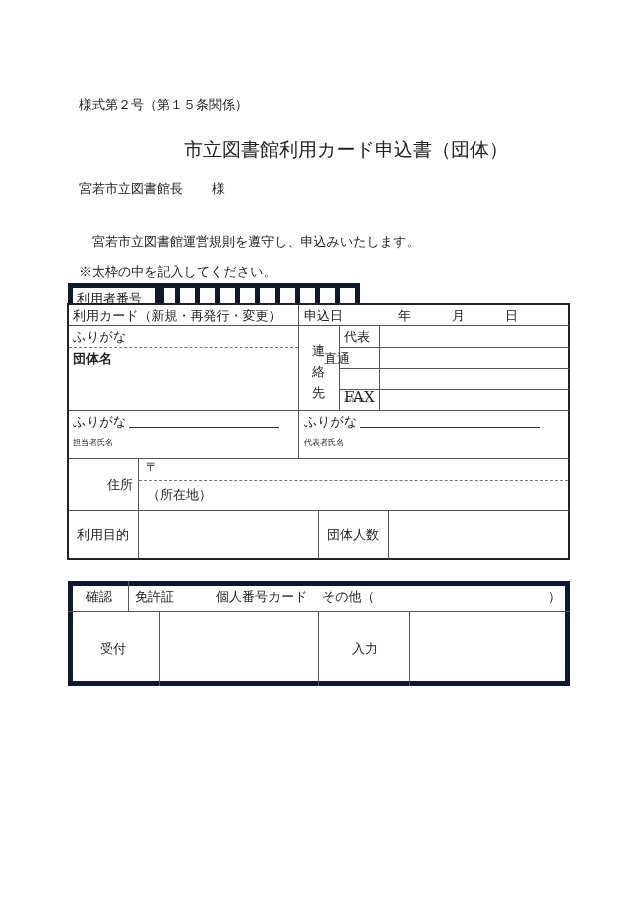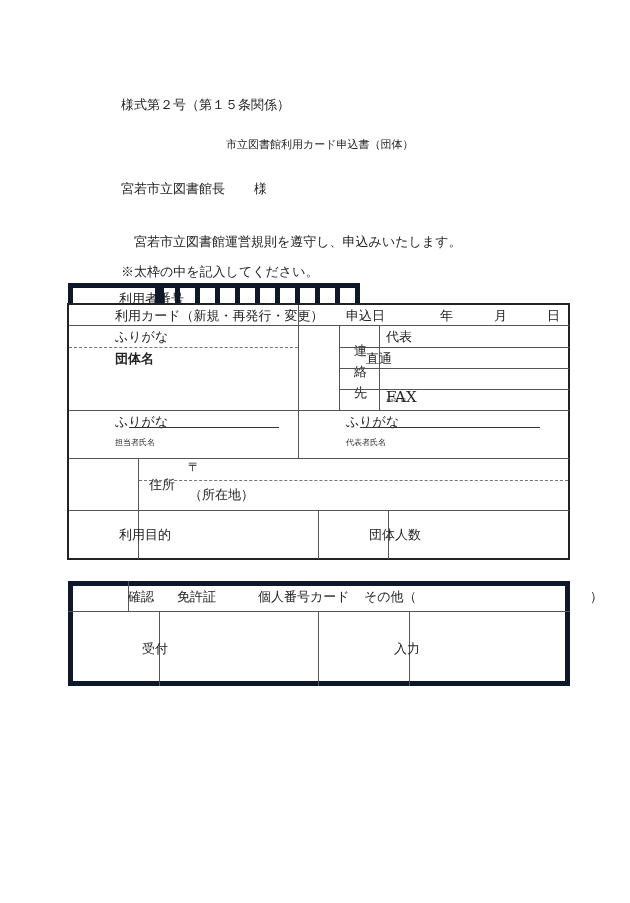--- a/index.html
+++ b/index.html
@@ -1,20 +1,20 @@
 <!DOCTYPE html>
 <html><head>
 <meta charset="utf-8">
 <style>
   html, body { margin:0; padding:0; background:#ffffff; }
   body { width:630px; height:903px; position:relative; overflow:hidden;
          font-family:"DejaVu Serif","Liberation Serif",serif; color:#222; }
-  .abs { position:absolute; white-space:nowrap;margin-left:42px; }
+  .abs { position:absolute; white-space:nowrap; }
   .t13 { font-size:13px; }
-  .t15 { font-size:11px; }
+  .t15 { font-size:19px; }
   .t8  { font-size:8px; }
   .t5  { font-size:5px; }
   .line { position:absolute; background:#555; }
   .thick { background:#222; }
   .dot-h { position:absolute; height:0; border-top:1px dashed #777; }
   .ul { position:absolute; height:0; border-top:1px solid #333; }
   .cell { position:absolute; border:5px solid #0f172a; box-sizing:border-box; }
 </style>
 </head>
 <body>

